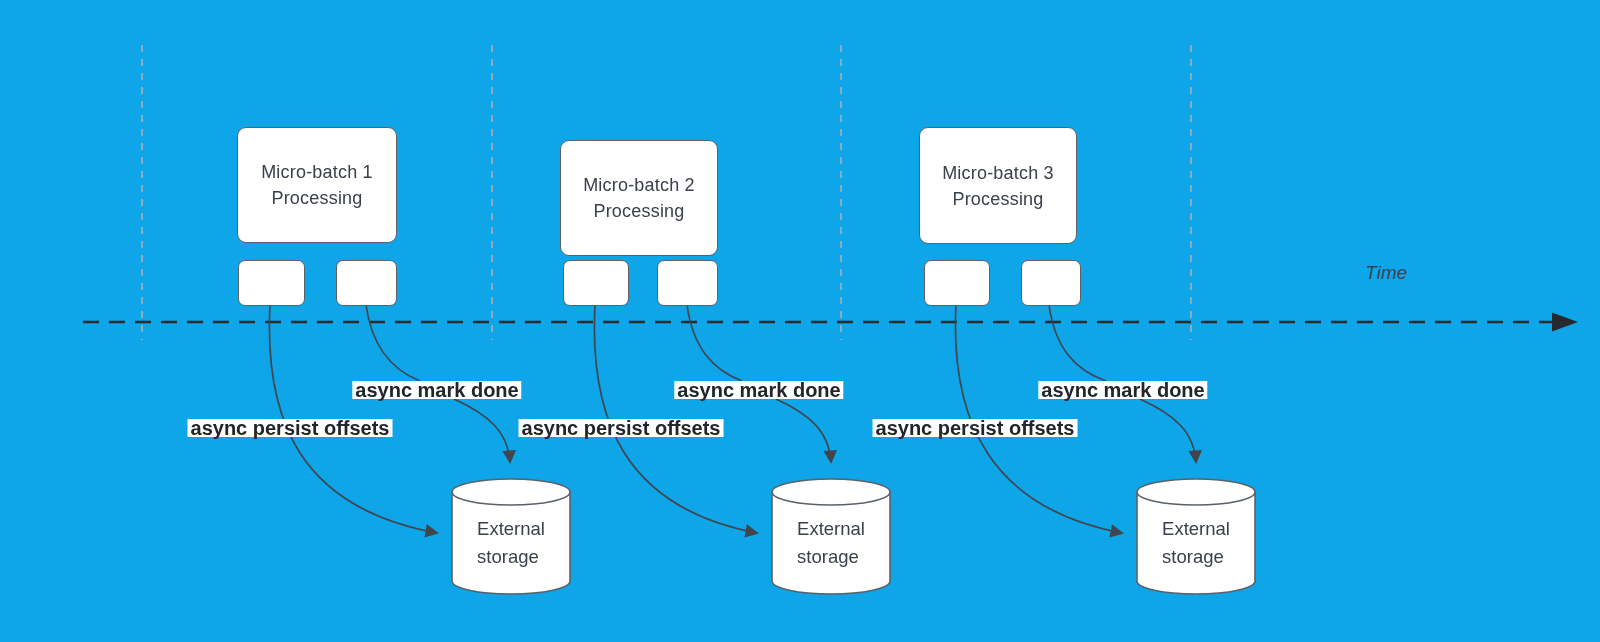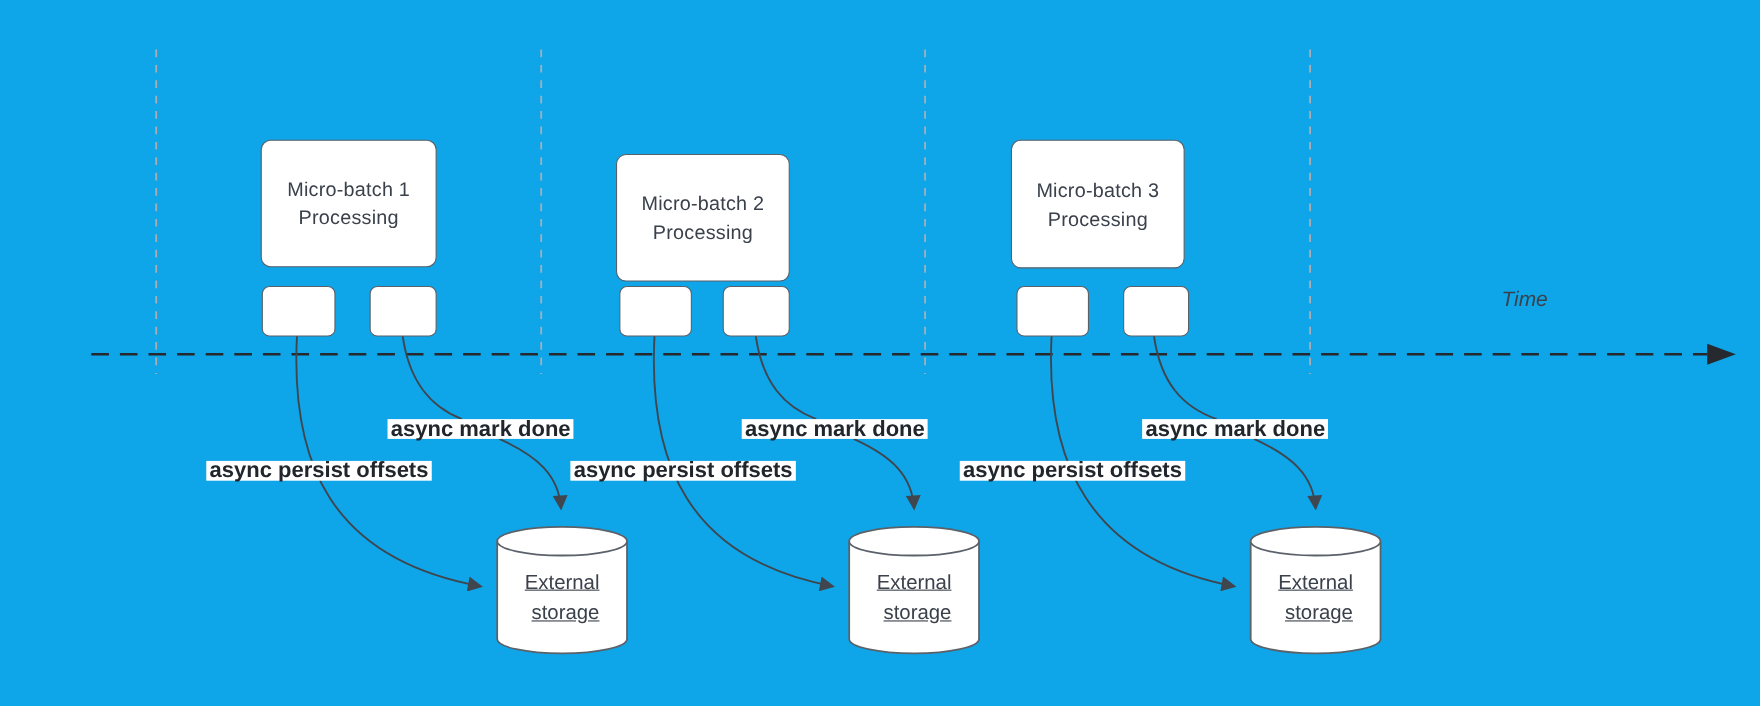--- a/index.html
+++ b/index.html
@@ -34,25 +34,24 @@
     background:#ffffff;
     color:#21262d;
     font-size:20px;font-weight:bold;
     line-height:18px;
     white-space:nowrap;
     padding:0 3px;
   }
   .storage-label{
     position:absolute;
     transform:translateX(-50%);
-    text-align:right;
+    text-align:left;
     color:#3a414b;
     font-size:18.5px;line-height:28px;
     white-space:nowrap;
-    text-decoration:underline;
   }
   .storage-label span{display:block;}
   .bigbox span{display:block;}
   .time-label{
     position:absolute;
     transform:translateX(-50%);
     color:#3a414b;
     font-size:19px;
     white-space:nowrap;
   }

